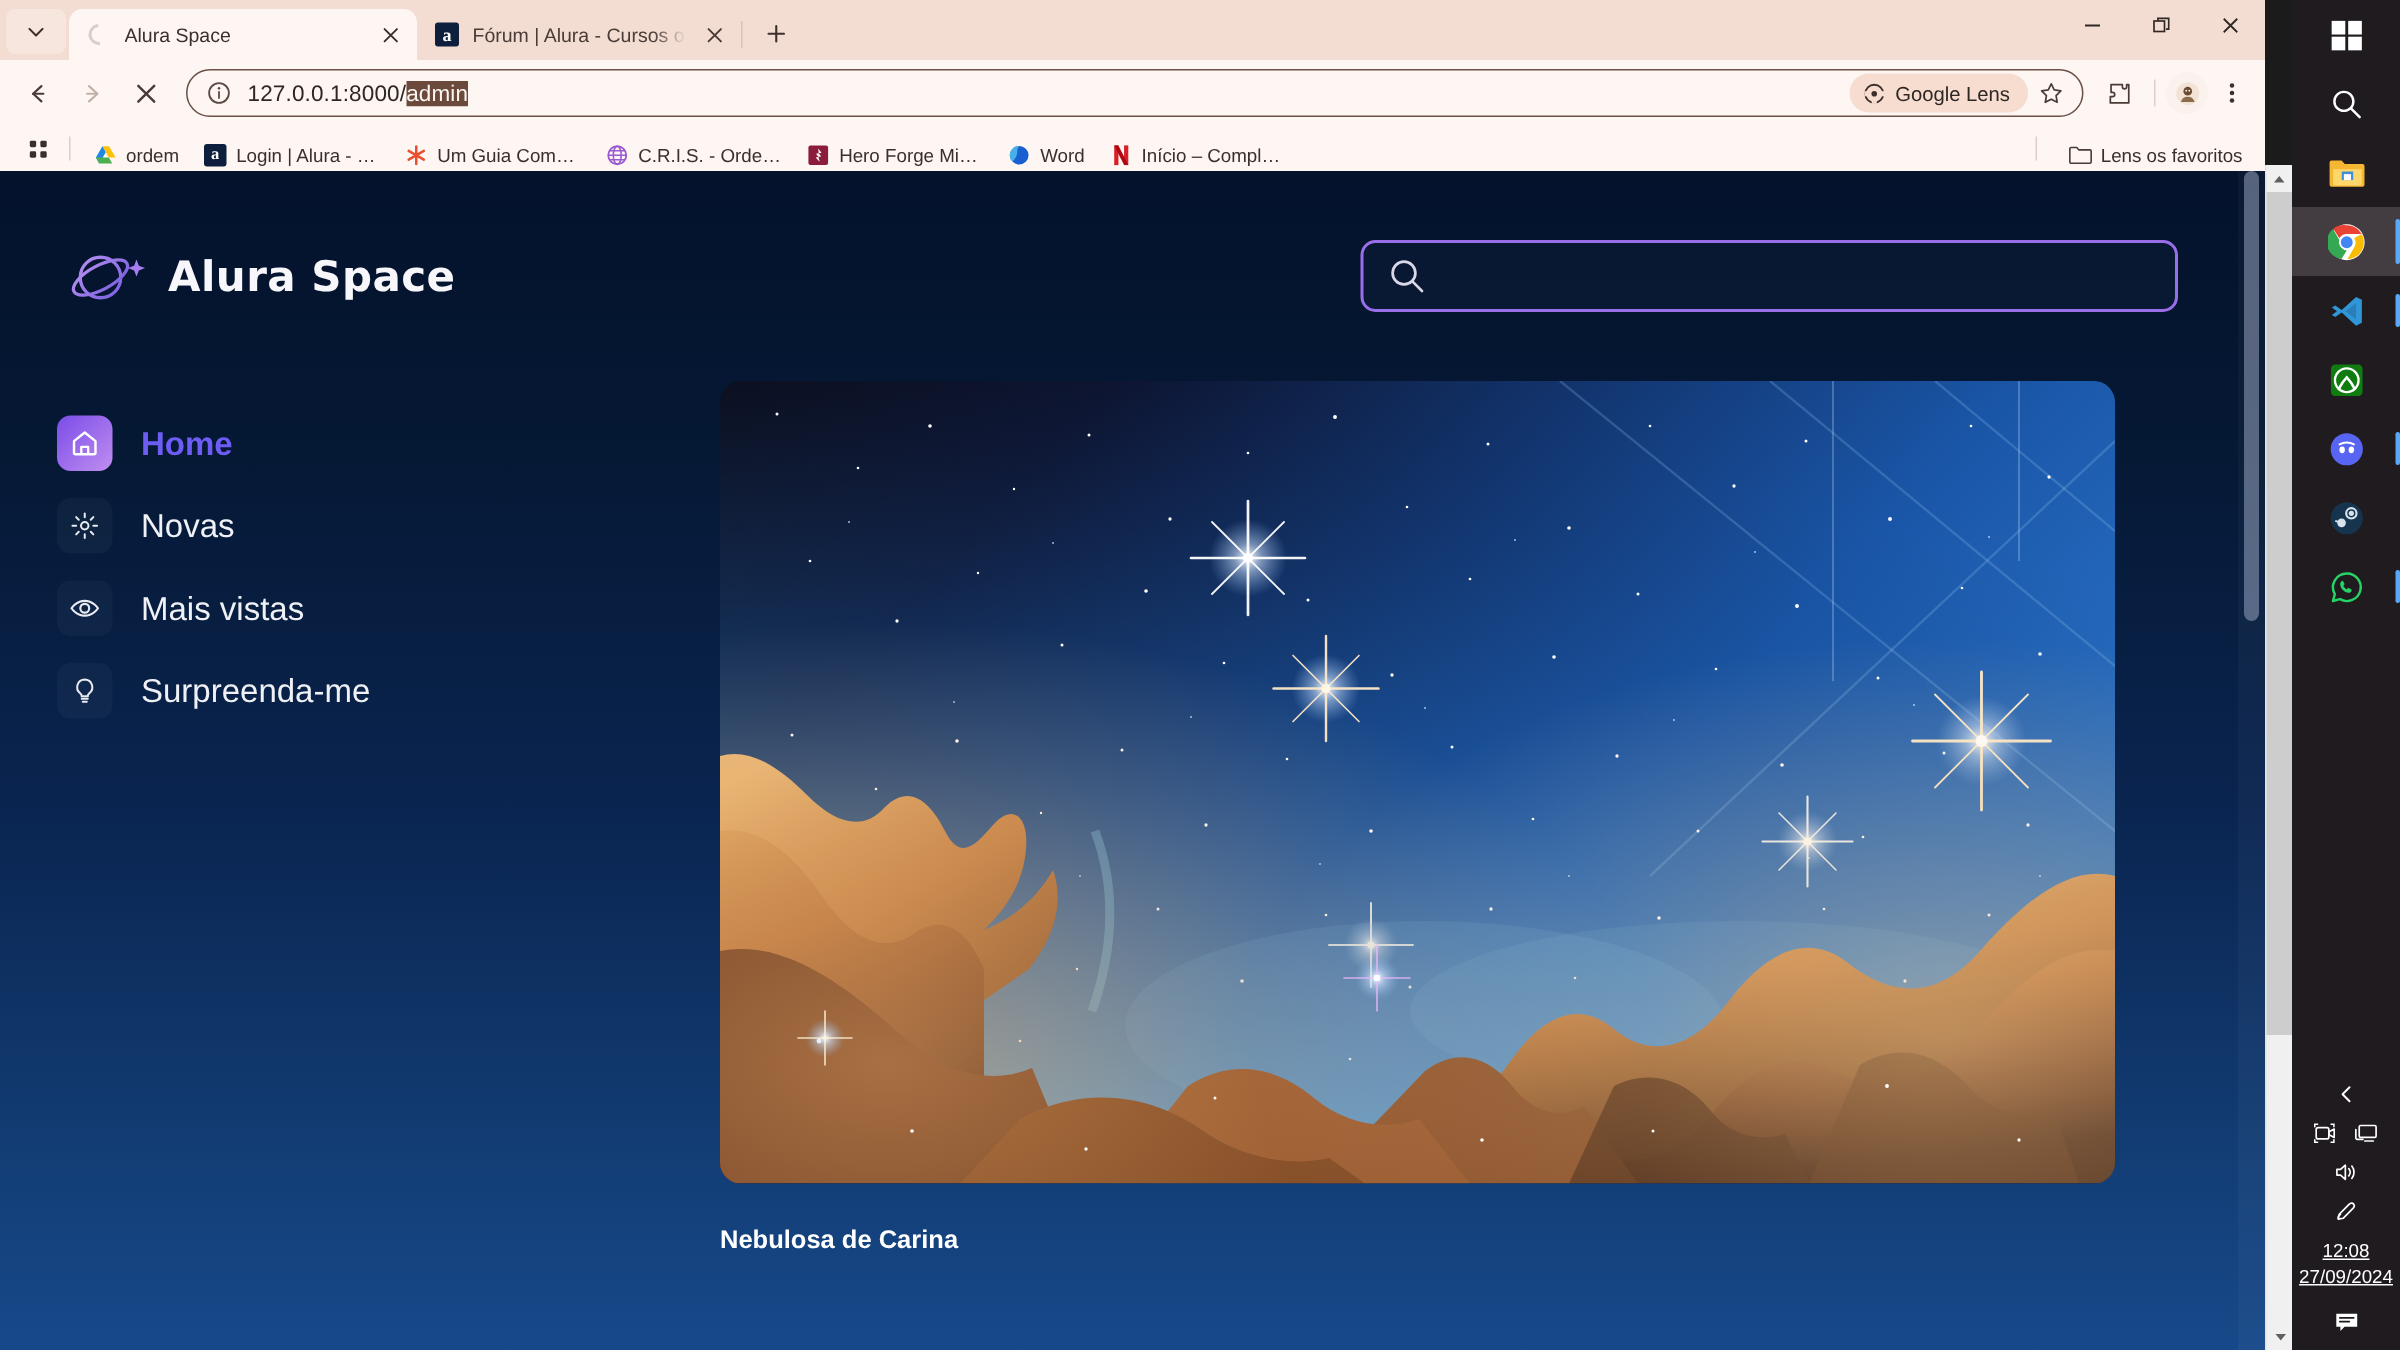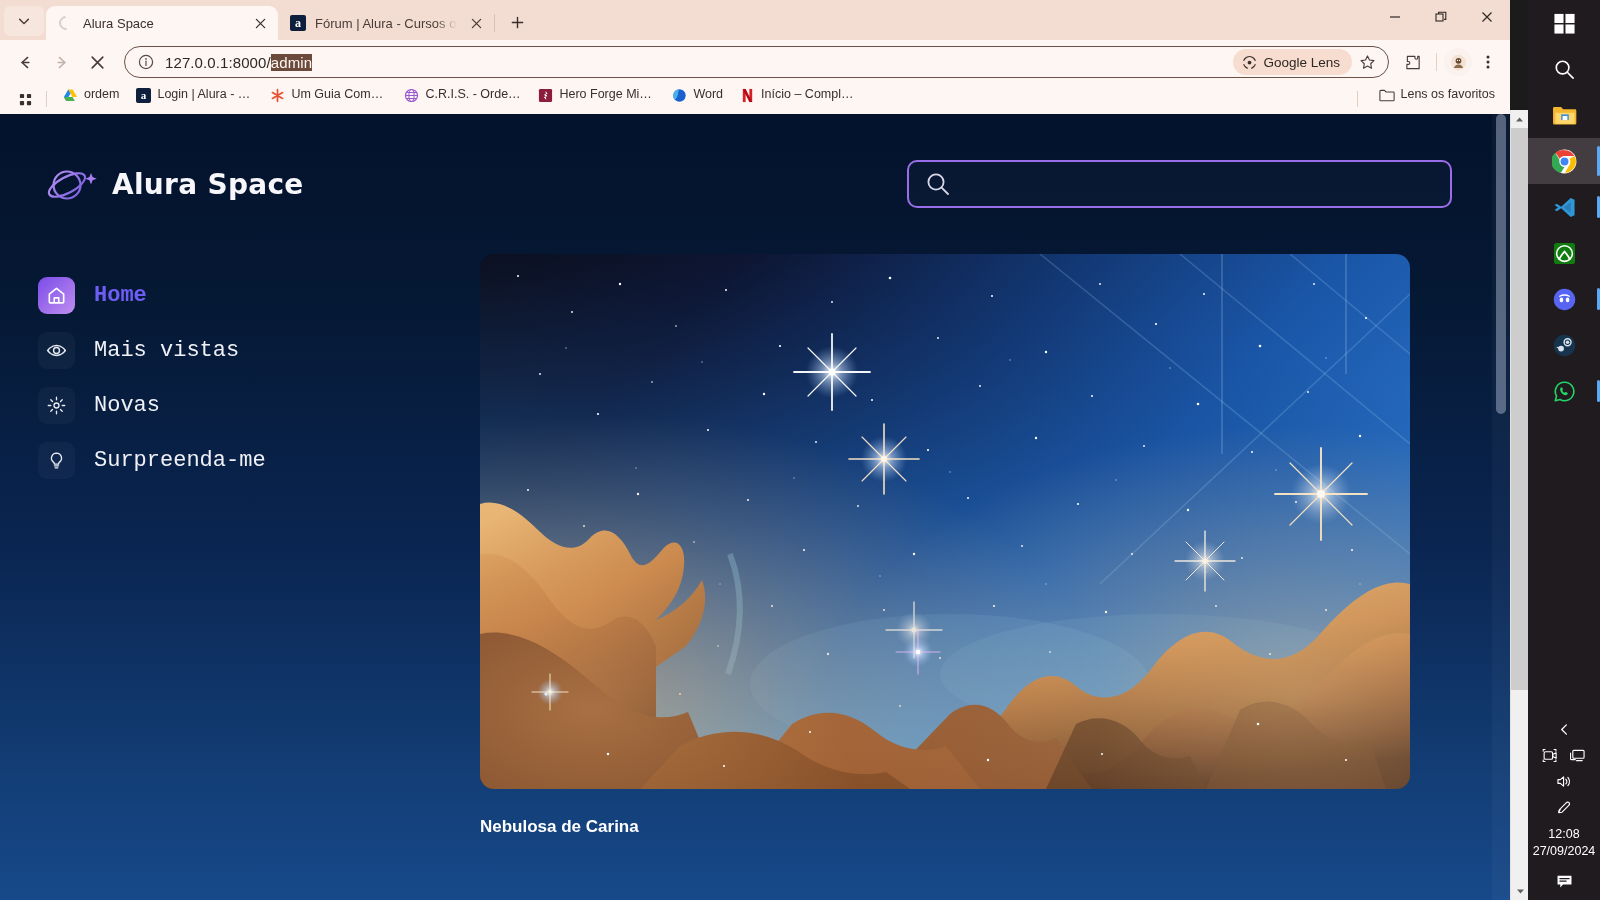--- a/index.html
+++ b/index.html
@@ -144,21 +144,21 @@
     display: flex; align-items: center;
     padding: 0 6px 0 12px;
     gap: 2px;
     font-size: 12.5px;
     color: #3a2f2a;
     position: relative;
   }
   .bm-apps { width: 26px; height: 24px; display:flex; align-items:center; justify-content:center; flex:0 0 auto;}
   .bm-sep { width: 1px; height: 16px; background: #e0cdc3; margin: 0 6px; flex:0 0 auto;}
   .bm {
-    display: flex; align-items: flex-start; gap: 6px;
+    display: flex; align-items: flex-end; gap: 6px;
     height: 24px; padding: 0 7px; border-radius: 5px;
     white-space: nowrap; flex: 0 0 auto;
     max-width: 132px;
   }
   .bm .lbl { overflow: hidden; text-overflow: ellipsis; white-space: nowrap; }
   .bm-ico { width: 16px; height: 16px; flex:0 0 auto; display:flex; align-items:center; justify-content:center; font-size: 11px; }
   .bm-right {
     position: absolute; right: 8px; top: 0; height: 30px;
     display: flex; align-items: center; gap: 8px;
   }
@@ -218,21 +218,21 @@
     width: 37px; height: 37px;
     border-radius: 9px;
     display: flex; align-items: center; justify-content: center;
     background: rgba(255,255,255,0.035);
     flex: 0 0 auto;
   }
   .nav-item.active .nav-icon {
     background: linear-gradient(135deg, #7a4ce8 0%, #c08ef0 100%);
   }
   .nav-icon svg { width: 21px; height: 21px; }
-  .nav-label { font-size: 22px; color: #f0f1f6; font-family: Liberation Mono, monospace; }
+  .nav-label { font-size: 22px; color: #f0f1f6; }
   .nav-item.active .nav-label { color: #6d5df5; font-weight: bold; }
 
   .content { flex: 1 1 auto; padding-right: 40px; }
   .card { width: 742px; }
   .card-img {
     width: 930px; height: 535px;
     border-radius: 14px;
     overflow: hidden;
     position: relative;
     background: #07122a;
@@ -288,21 +288,21 @@
   }
   .tb-ico .runbar.wide { height: 30px; top: 8px; }
   .tray {
     position: absolute; bottom: 0; left: 0; width: 72px;
     display: flex; flex-direction: column; align-items: center;
     padding-bottom: 6px;
   }
   .tray-row { display: flex; align-items: center; justify-content: center; gap: 10px; width: 72px; height: 26px; }
   .tray-ico { display: flex; align-items: center; justify-content: center; }
   .clock { color: #fff; font-size: 12.5px; text-align: center; line-height: 17px; margin: 6px 0 8px; }
-  .clock div { white-space: nowrap; }
+  .clock div { white-space: nowrap; text-decoration: underline; }
 </style>
 </head>
 <body>
 
 <div id="root">
 
   <div class="browser">
 
     <div class="tabstrip">
       <div class="tab-list-btn">
@@ -566,38 +566,38 @@
                   <path d="M3.5 9.5L11 3.5l7.5 6v8.2a1 1 0 01-1 1h-13a1 1 0 01-1-1z" fill="none" stroke="#ffffff" stroke-width="1.7" stroke-linejoin="round"></path>
                   <path d="M8.6 18.7v-5.2h4.8v5.2" fill="none" stroke="#ffffff" stroke-width="1.6" stroke-linejoin="round"></path>
                 </svg>
               </span>
               <span class="nav-label">Home</span>
             </div>
 
             <div class="nav-item">
               <span class="nav-icon">
                 <svg viewBox="0 0 22 22">
+                  <circle cx="11" cy="11" r="2.6" fill="none" stroke="#e9ebf2" stroke-width="1.4"></circle>
+                  <g stroke="#e9ebf2" stroke-width="1.4" stroke-linecap="round">
+                    <path d="M11 2.4v2.6M11 17v2.6M2.4 11H5M17 11h2.6"></path>
+                    <path d="M5 5l1.8 1.8M15.2 15.2L17 17M17 5l-1.8 1.8M6.8 15.2L5 17"></path>
+                  </g>
+                </svg>
+              </span>
+              <span class="nav-label">Novas</span>
+            </div>
+
+            <div class="nav-item">
+              <span class="nav-icon">
+                <svg viewBox="0 0 22 22">
                   <path d="M1.8 11S5 5.8 11 5.8 20.2 11 20.2 11 17 16.2 11 16.2 1.8 11 1.8 11z" fill="none" stroke="#e9ebf2" stroke-width="1.5"></path>
                   <circle cx="11" cy="11" r="3.1" fill="none" stroke="#e9ebf2" stroke-width="1.5"></circle>
                 </svg>
               </span>
               <span class="nav-label">Mais vistas</span>
-            </div>
-
-            <div class="nav-item">
-              <span class="nav-icon">
-                <svg viewBox="0 0 22 22">
-                  <circle cx="11" cy="11" r="2.6" fill="none" stroke="#e9ebf2" stroke-width="1.4"></circle>
-                  <g stroke="#e9ebf2" stroke-width="1.4" stroke-linecap="round">
-                    <path d="M11 2.4v2.6M11 17v2.6M2.4 11H5M17 11h2.6"></path>
-                    <path d="M5 5l1.8 1.8M15.2 15.2L17 17M17 5l-1.8 1.8M6.8 15.2L5 17"></path>
-                  </g>
-                </svg>
-              </span>
-              <span class="nav-label">Novas</span>
             </div>
 
             <div class="nav-item">
               <span class="nav-icon">
                 <svg viewBox="0 0 22 22">
                   <path d="M11 3.2a5.3 5.3 0 013.2 9.5c-.7.6-1.1 1.3-1.1 2.1H8.9c0-.8-.4-1.5-1.1-2.1A5.3 5.3 0 0111 3.2z" fill="none" stroke="#e9ebf2" stroke-width="1.4"></path>
                   <path d="M8.9 16.6h4.2M9.6 18.7h2.8" stroke="#e9ebf2" stroke-width="1.4" stroke-linecap="round"></path>
                 </svg>
               </span>
               <span class="nav-label">Surpreenda-me</span>

